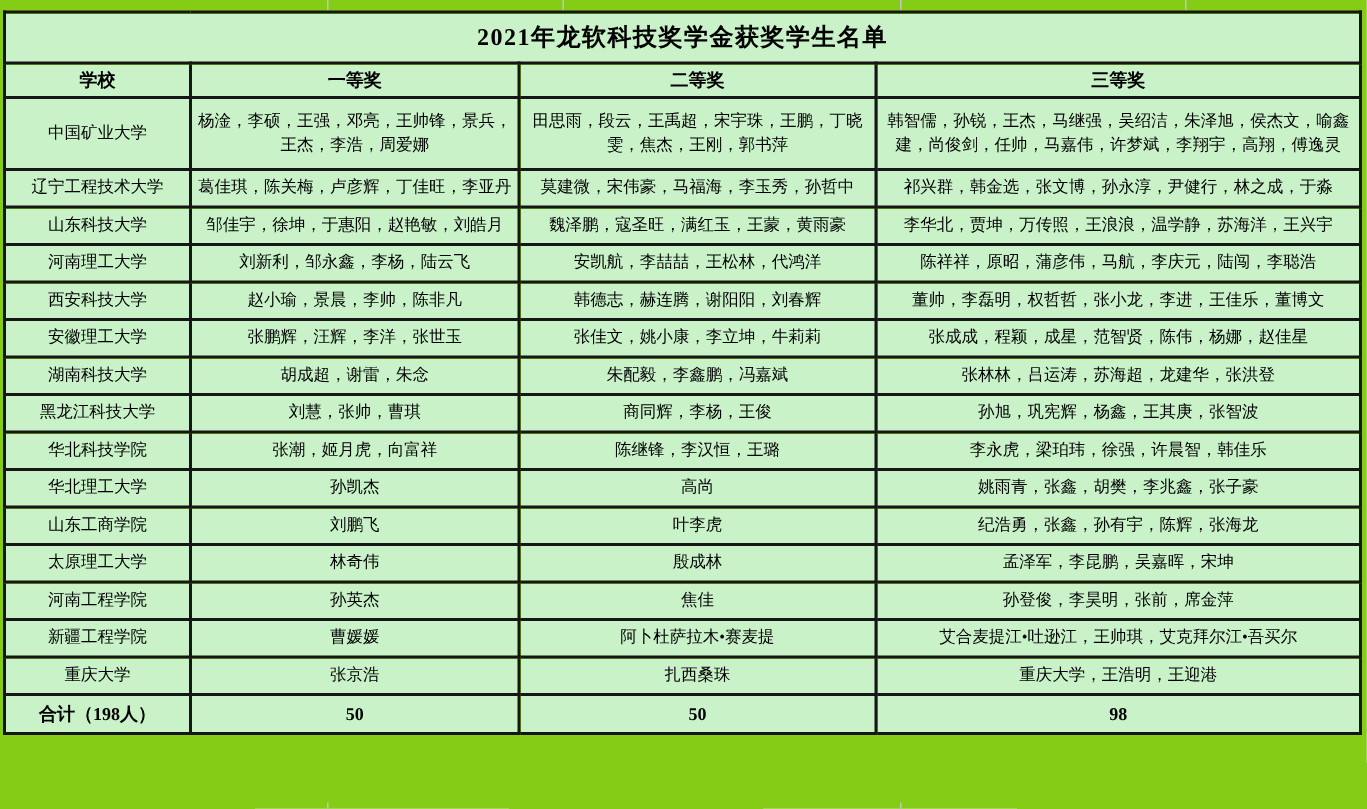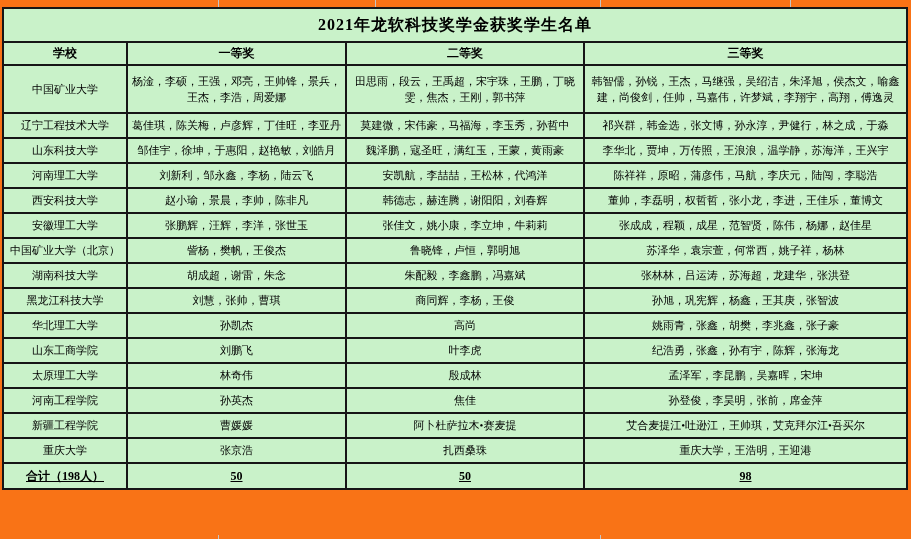--- a/index.html
+++ b/index.html
@@ -1,38 +1,38 @@
 <!DOCTYPE html>
 <html><head>
 <meta charset="utf-8">
 <style>
   html,body { margin:0; padding:0; }
   body {
     width:911px; height:539px; background:#ffffff;
     font-family:"Liberation Serif", serif; color:#000;
     overflow:hidden;
   }
-  .sheet { position:relative; width:911px; height:539px; background:#f97316; }
+  .sheet { position:relative; width:911px; height:539px; background:#84cc16; }
   .vline { position:absolute; width:1px; background:#c4c4c4; }
   table {
     position:absolute; left:2px; top:7px; width:906px;
     border-collapse:collapse; table-layout:fixed;
   }
   th, td {
     border:2px solid #161616; background:#c9f2c9;
     text-align:center; vertical-align:middle;
     overflow:hidden; padding:1px 3px;
   }
   .title-cell {
     height:30px; font-size:16px; font-weight:bold; letter-spacing:1px;
   }
   thead th.col-head { height:15px; font-size:12px; font-weight:bold; padding:2px 0; }
   tbody td { font-size:11px; line-height:1.5; height:21px; }
   tbody tr.tall td { height:44px; }
-  tbody tr:last-child td { font-weight:bold; font-size:12px; height:22px;text-decoration:underline; }
+  tbody tr:last-child td { font-weight:bold; font-size:12px; height:22px; }
 </style>
 </head>
 <body>
 
 <div class="sheet">
 
   <div class="vline" style="left:218px; top:0; height:7px;"></div>
   <div class="vline" style="left:375px; top:0; height:7px;"></div>
   <div class="vline" style="left:600px; top:0; height:7px;"></div>
   <div class="vline" style="left:790px; top:0; height:7px;"></div>
@@ -88,36 +88,36 @@
           <td>韩德志，赫连腾，谢阳阳，刘春辉</td>
           <td>董帅，李磊明，权哲哲，张小龙，李进，王佳乐，董博文</td>
         </tr>
         <tr>
           <td>安徽理工大学</td>
           <td>张鹏辉，汪辉，李洋，张世玉</td>
           <td>张佳文，姚小康，李立坤，牛莉莉</td>
           <td>张成成，程颖，成星，范智贤，陈伟，杨娜，赵佳星</td>
         </tr>
         <tr>
-          <td>中国矿业大学（北京）</td>
-          <td>訾杨，樊帆，王俊杰</td>
-          <td>鲁晓锋，卢恒，郭明旭</td>
-          <td>苏泽华，袁宗萱，何常西，姚子祥，杨林</td>
-        </tr>
-        <tr>
           <td>湖南科技大学</td>
           <td>胡成超，谢雷，朱念</td>
           <td>朱配毅，李鑫鹏，冯嘉斌</td>
           <td>张林林，吕运涛，苏海超，龙建华，张洪登</td>
         </tr>
         <tr>
           <td>黑龙江科技大学</td>
           <td>刘慧，张帅，曹琪</td>
           <td>商同辉，李杨，王俊</td>
           <td>孙旭，巩宪辉，杨鑫，王其庚，张智波</td>
+        </tr>
+        <tr>
+          <td>华北科技学院</td>
+          <td>张潮，姬月虎，向富祥</td>
+          <td>陈继锋，李汉恒，王璐</td>
+          <td>李永虎，梁珀玮，徐强，许晨智，韩佳乐</td>
         </tr>
         <tr>
           <td>华北理工大学</td>
           <td>孙凯杰</td>
           <td>高尚</td>
           <td>姚雨青，张鑫，胡樊，李兆鑫，张子豪</td>
         </tr>
         <tr>
           <td>山东工商学院</td>
           <td>刘鹏飞</td>

